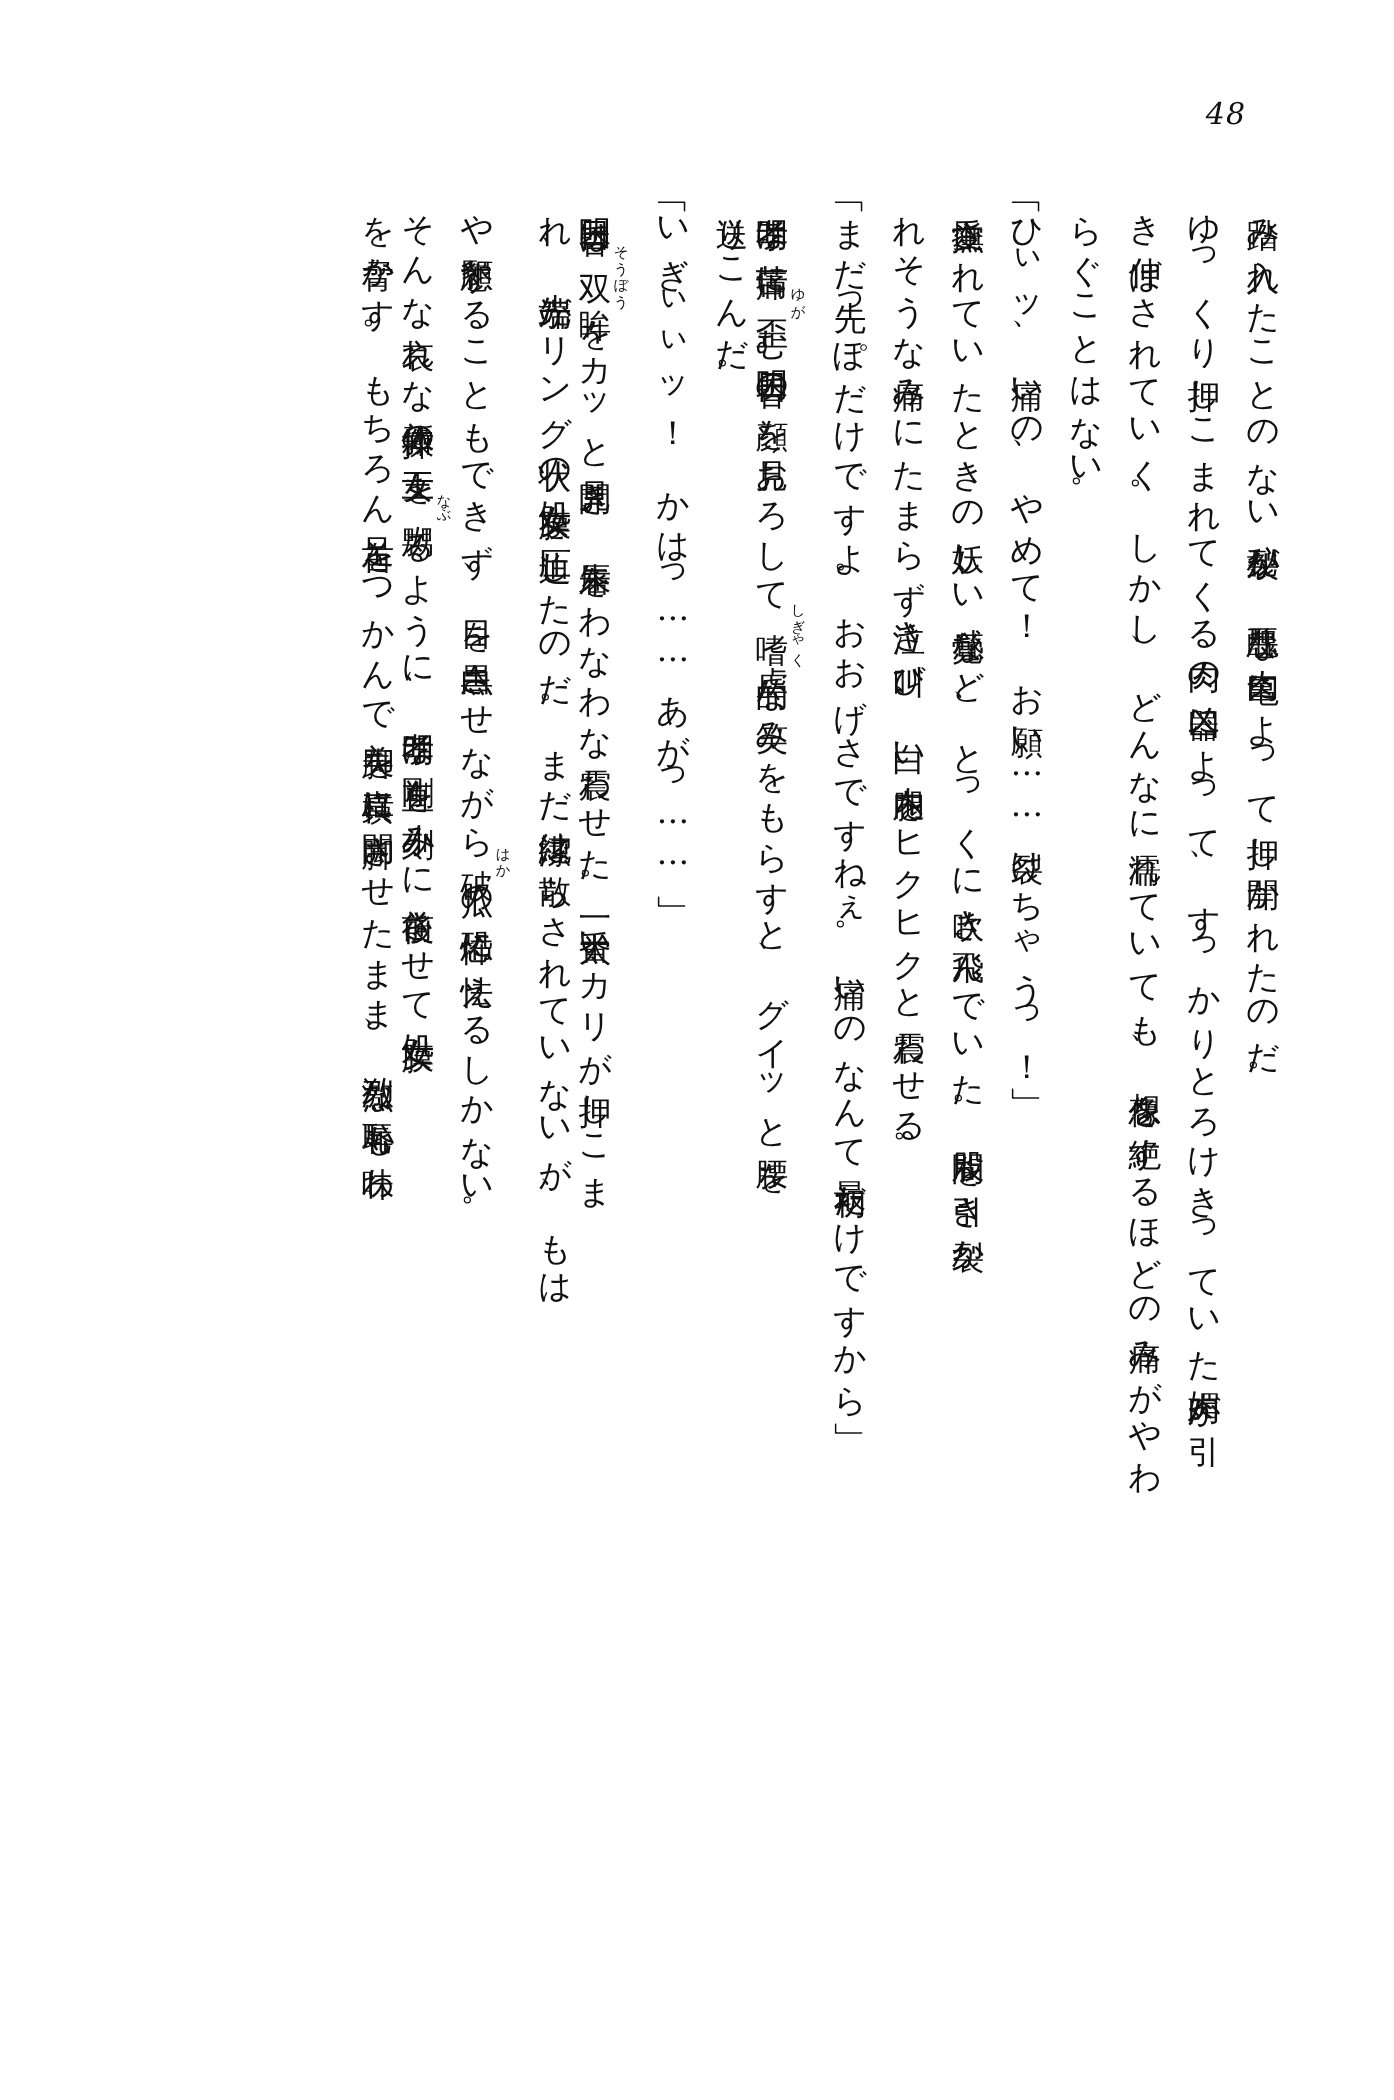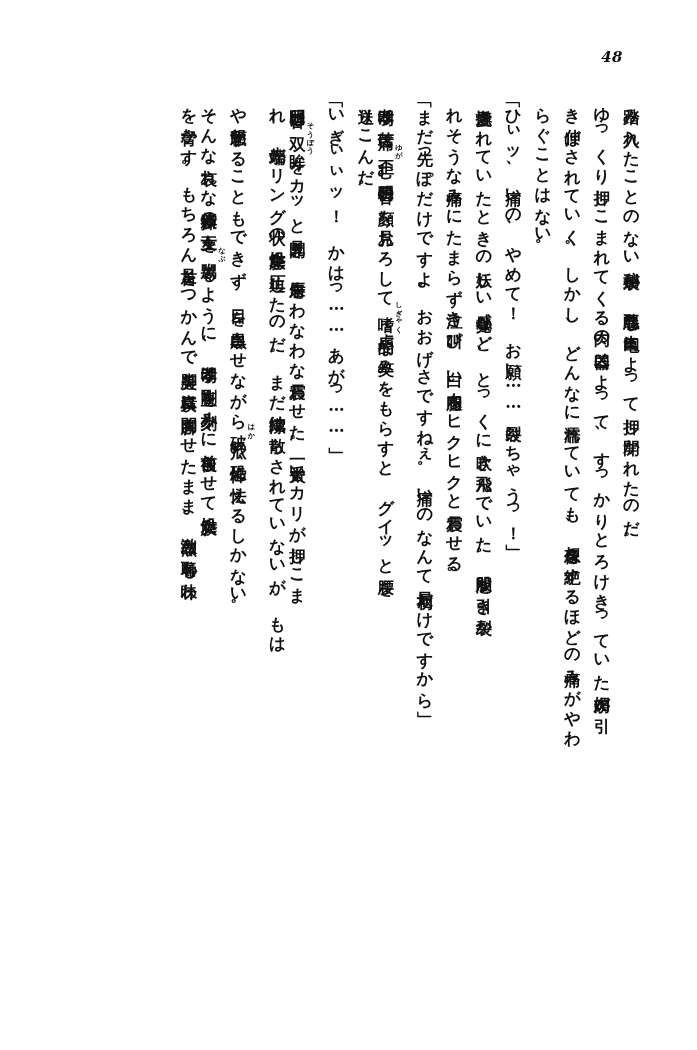--- a/index.html
+++ b/index.html
@@ -8,21 +8,20 @@
     background: #ffffff;
   }
   .page {
     position: relative;
     width: 697px;
     height: 836px;
     background: #ffffff;
     overflow: hidden;
     font-family: "DejaVu Serif", "Liberation Serif", serif;
     color: #111111;
-    font-weight: bold;
   }
   .page-number {
     position: absolute;
     top: 48px;
     right: 74px;
     font-size: 15px;
     font-style: italic;
     font-family: "DejaVu Serif", "Liberation Serif", serif;
     letter-spacing: 0.5px;
     color: #111111;

